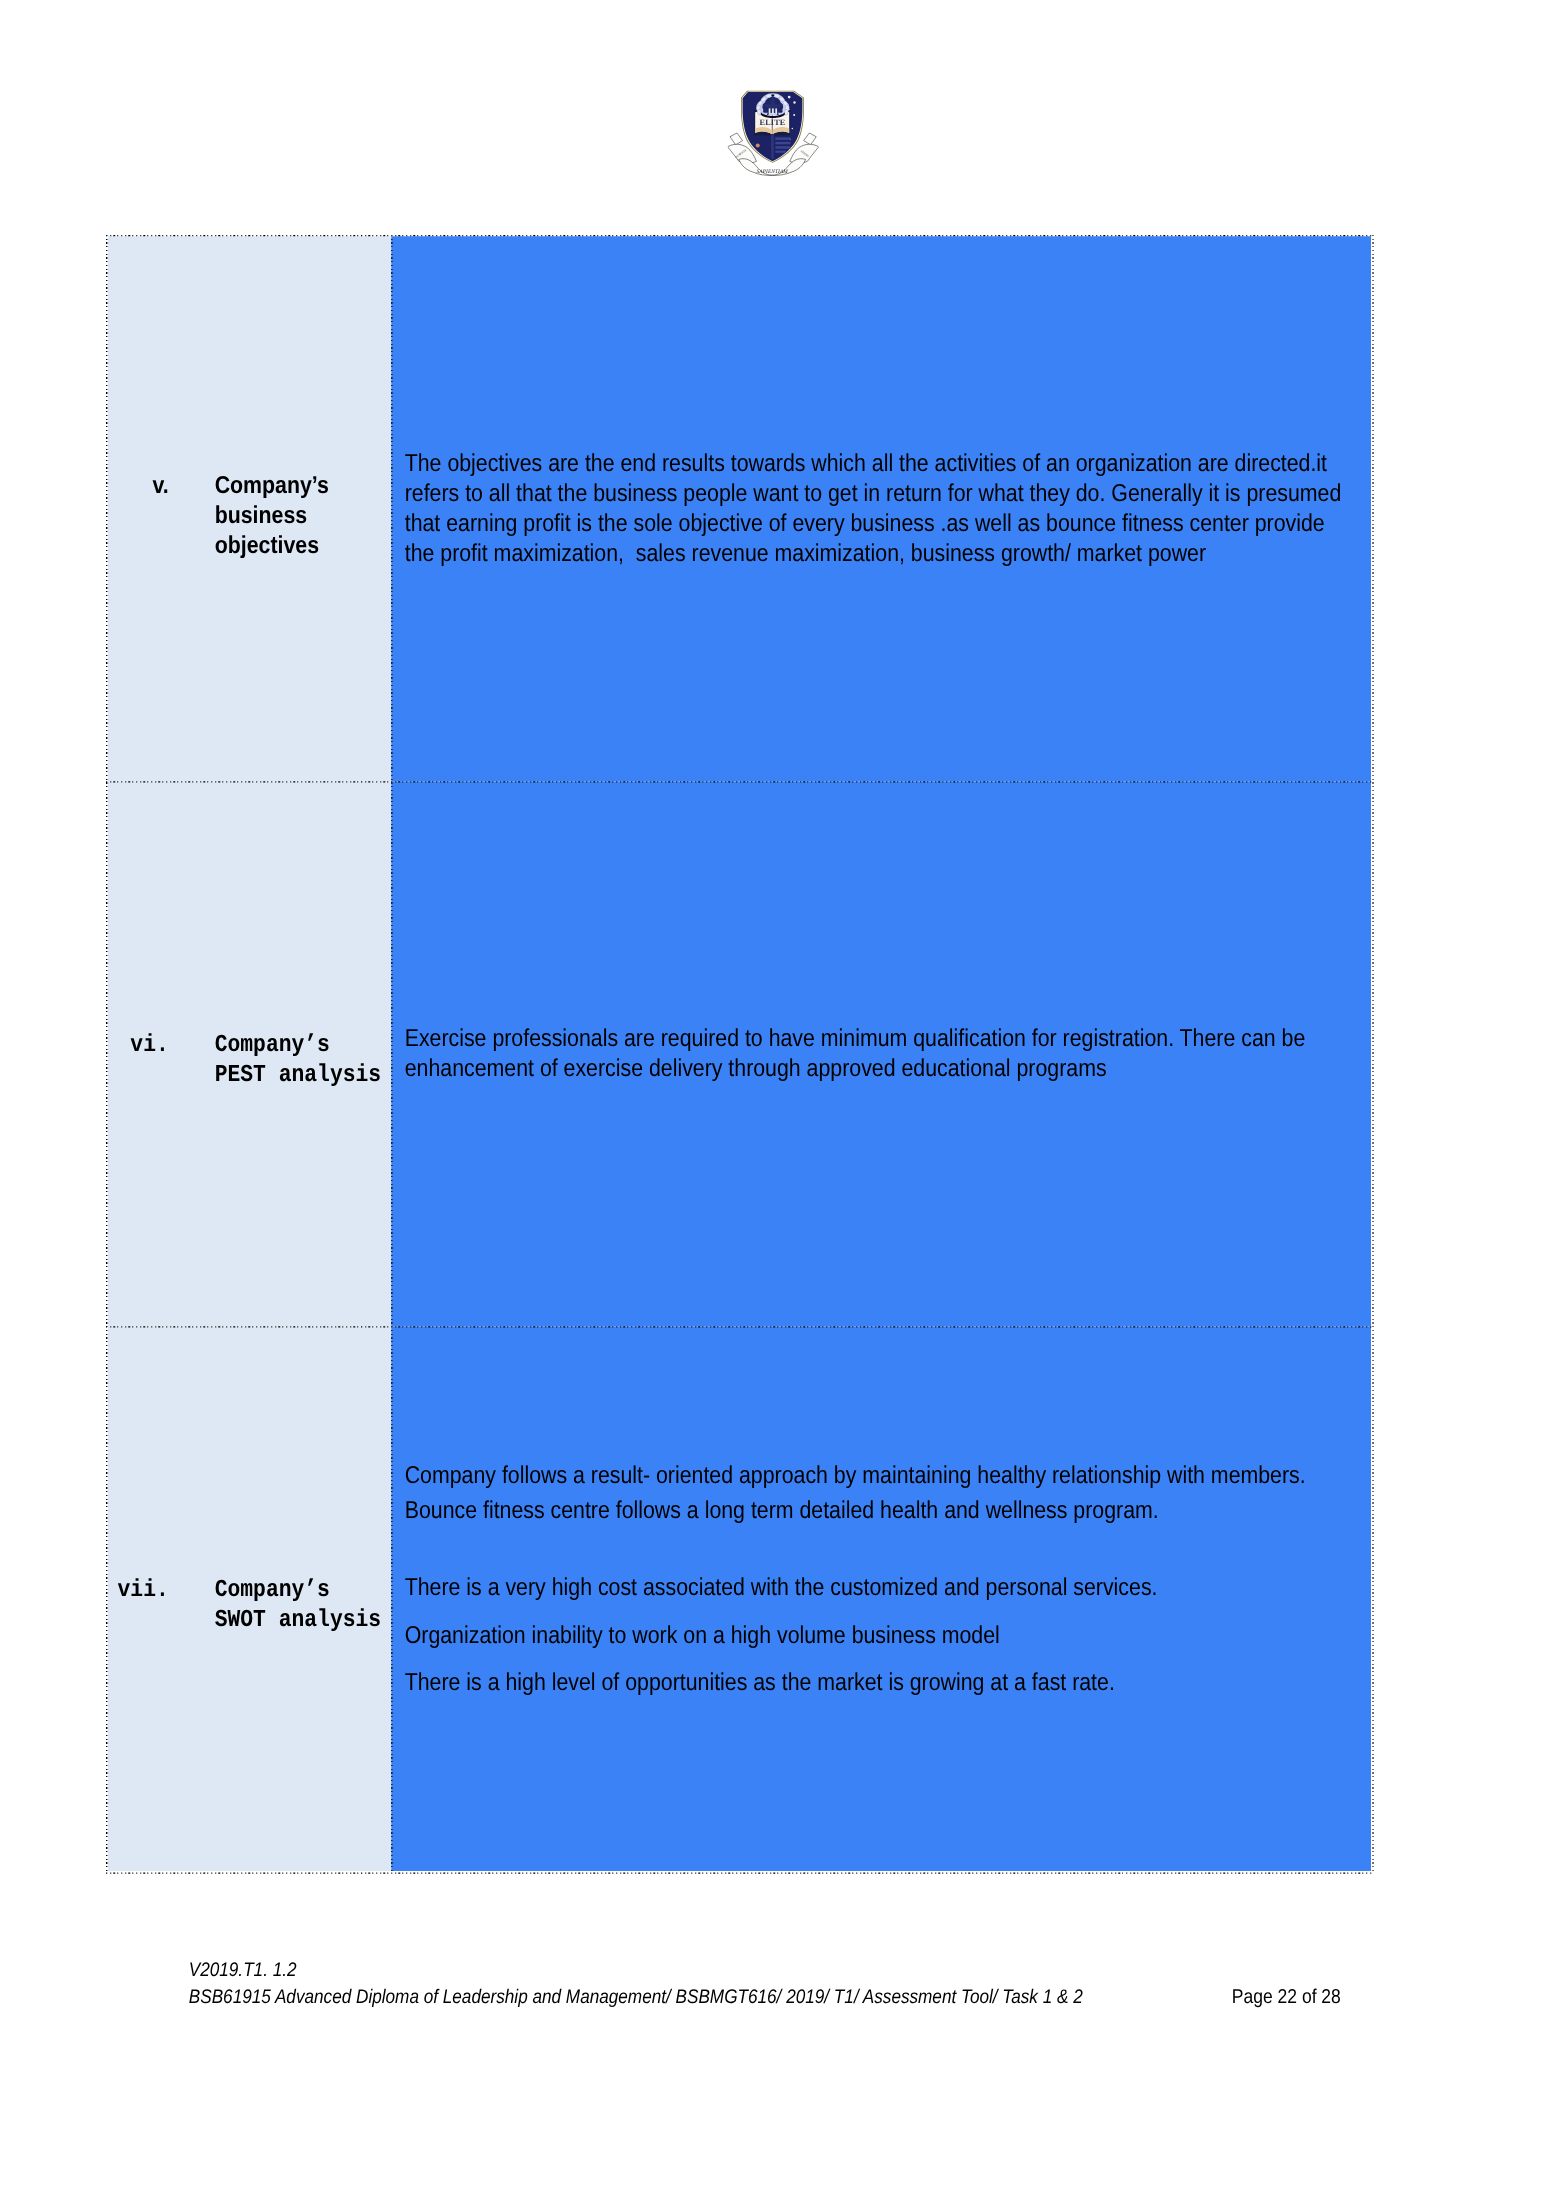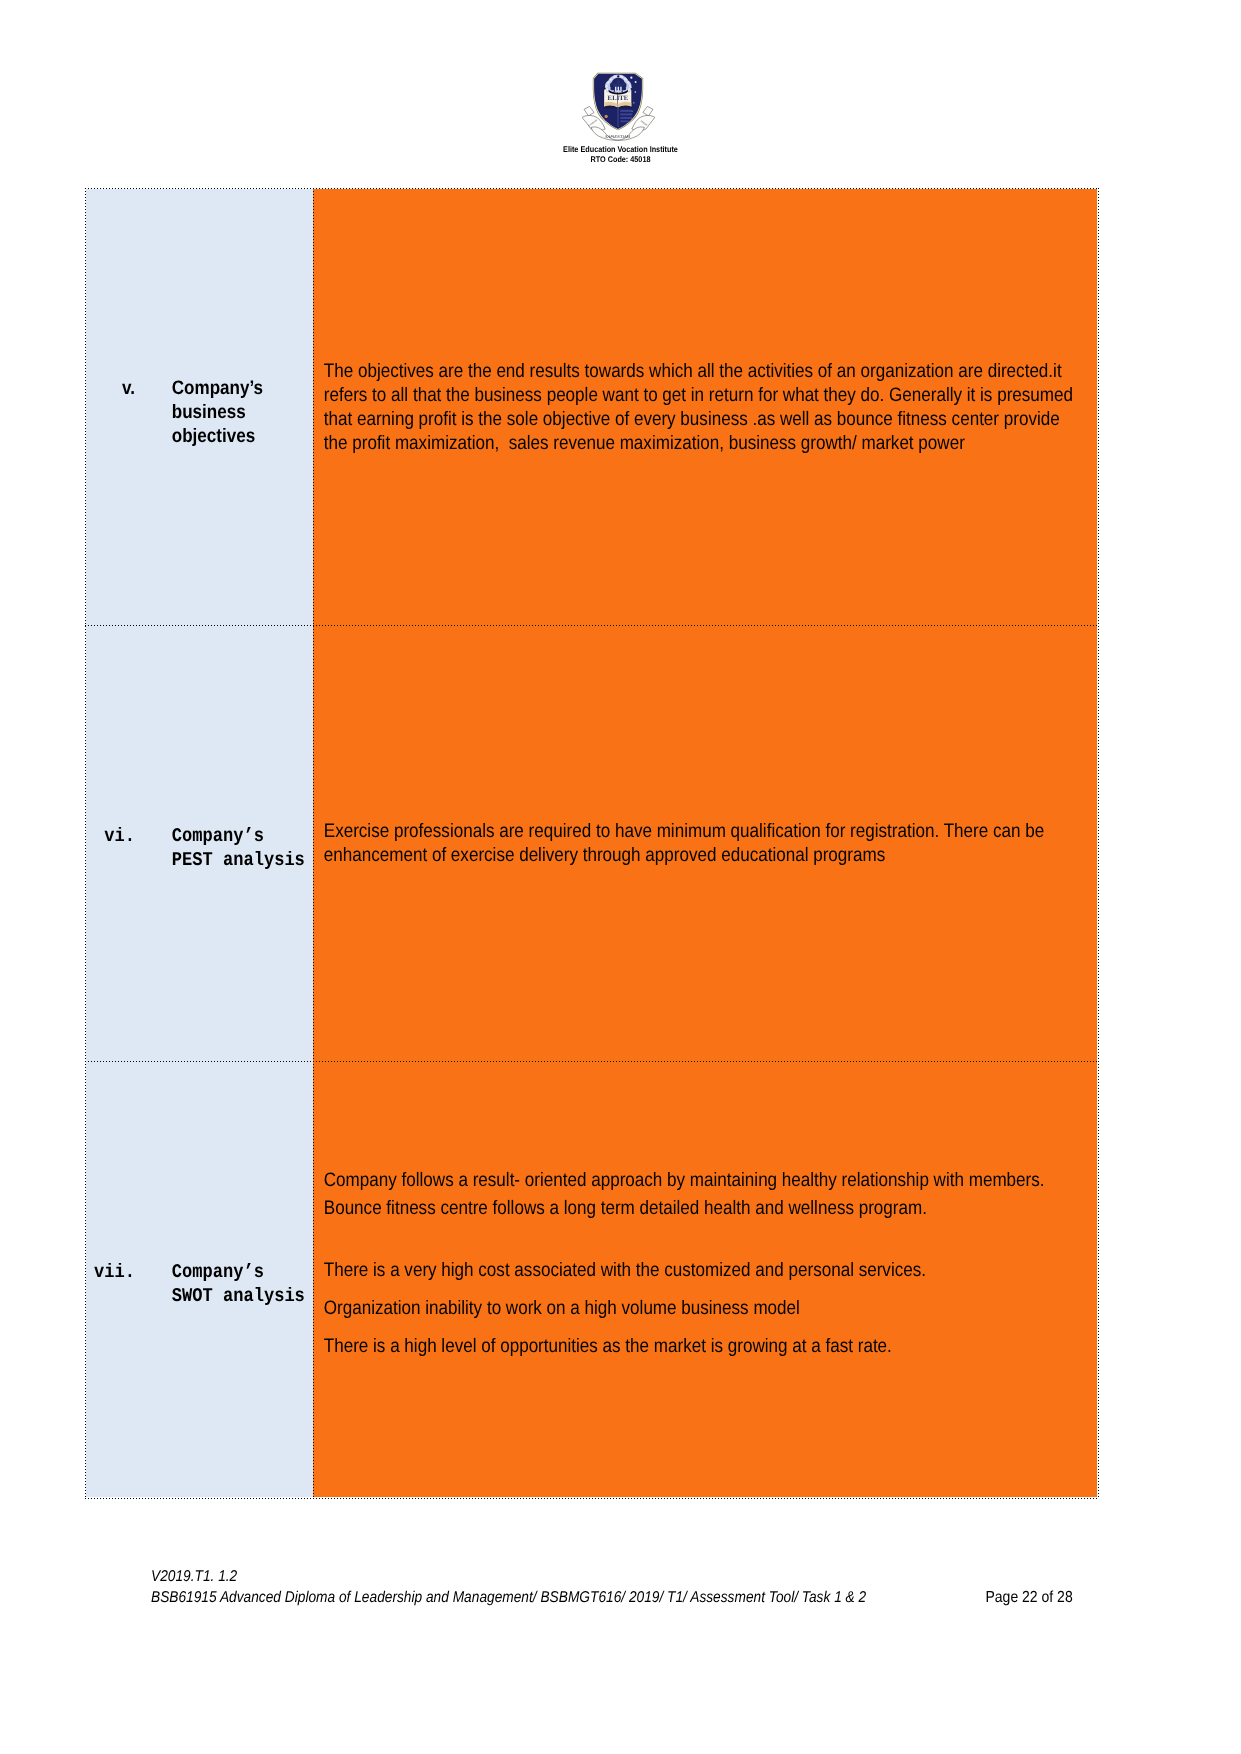--- a/index.html
+++ b/index.html
@@ -19,21 +19,21 @@
   .table-wrap{position:absolute;left:85px;top:188px;width:1013px;height:1311px;}
   table.main{position:absolute;left:1px;top:1px;width:1011px;
              border-collapse:collapse;table-layout:fixed;}
   table.main td{border:0;vertical-align:middle;padding:0;overflow:hidden;}
   .grid{position:absolute;left:0;top:0;width:1013px;height:1310px;pointer-events:none;}
   .gh{position:absolute;height:1px;left:0;width:1013px;
       background:repeating-linear-gradient(to right,#000 0 1px,transparent 1px 3px);}
   .gv{position:absolute;width:1px;top:0;height:1310px;
       background:repeating-linear-gradient(to bottom,#000 0 1px,transparent 1px 3px);}
   td.labelcell{width:227px;background:#dee8f4;}
-  td.bodycell{width:784px;background:#f97316;}
+  td.bodycell{width:784px;background:#3b82f6;}
   tr.r0 td{height:436px;} tr.r1 td{height:436px;} tr.r2 td{height:436px;}
 
   
   .cx{transform:scaleX(0.875) translateZ(0);transform-origin:left top;}
   .page,.crest{transform:translateZ(0);}
   svg text{-webkit-font-smoothing:antialiased;}
 
   .lbl-row{position:relative;}
   .lbl-in{position:absolute;left:0;top:5px;width:300px;}
   .num{position:absolute;left:0;top:0;width:56px;text-align:right;
@@ -139,24 +139,20 @@
           <path d="M36 220 C60 212 78 226 92 242 C106 260 122 270 142 270
                    C162 270 178 260 192 242 C206 226 224 212 248 220
                    C240 240 224 254 204 260 C184 269 164 271 142 271
                    C120 271 100 269 80 260 C60 254 44 240 36 220 Z"></path>
         </g>
         <text x="142" y="262" font-family="Liberation Serif,serif" font-size="17" font-style="italic" fill="#1d1d1d" text-anchor="middle" letter-spacing="0.3">SAPIENTIAM</text>
         <text x="44" y="204" font-family="Liberation Serif,serif" font-size="8.6" font-style="italic" fill="#3a3a3a" text-anchor="middle" transform="rotate(-36 44 204)">QUAERITE</text>
         <text x="244" y="204" font-family="Liberation Serif,serif" font-size="8.6" font-style="italic" fill="#3a3a3a" text-anchor="middle" transform="rotate(36 244 204)">SAPERE</text>
       </svg>
     </div>
-    <div class="inst-wrap">
-      <div class="inst-name">Elite Education Vocation Institute</div>
-      <div class="inst-name">RTO Code: 45018</div>
-    </div>
   </div>
 
   <div class="table-wrap">
     <table class="main">
       <tbody id="tbody">
           <tr class="r0">
             <td class="labelcell">
               <div class="lbl-row">
                 <div class="cx lbl-in">
                   <span class="num">v.</span>

